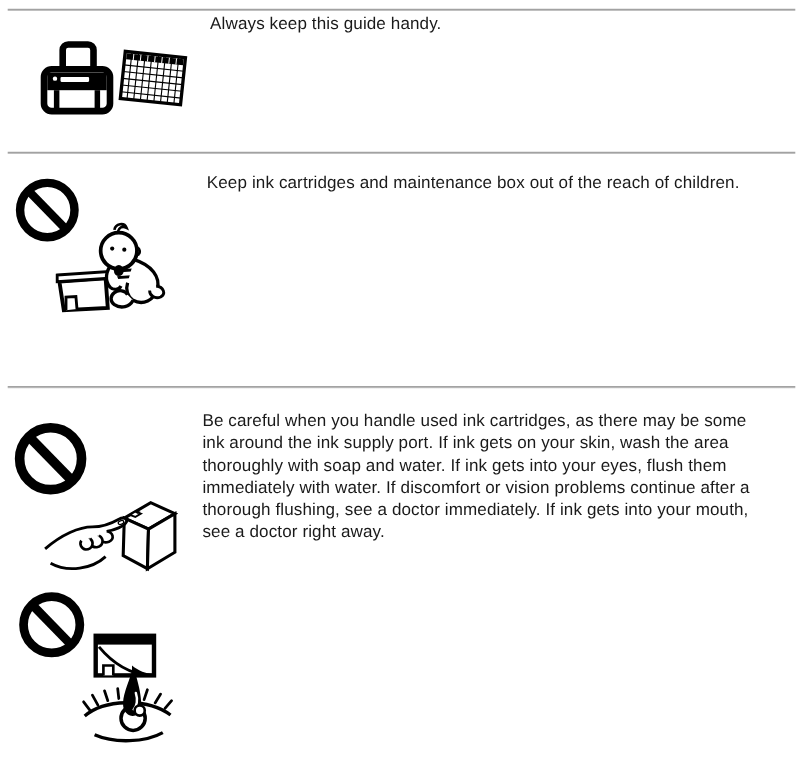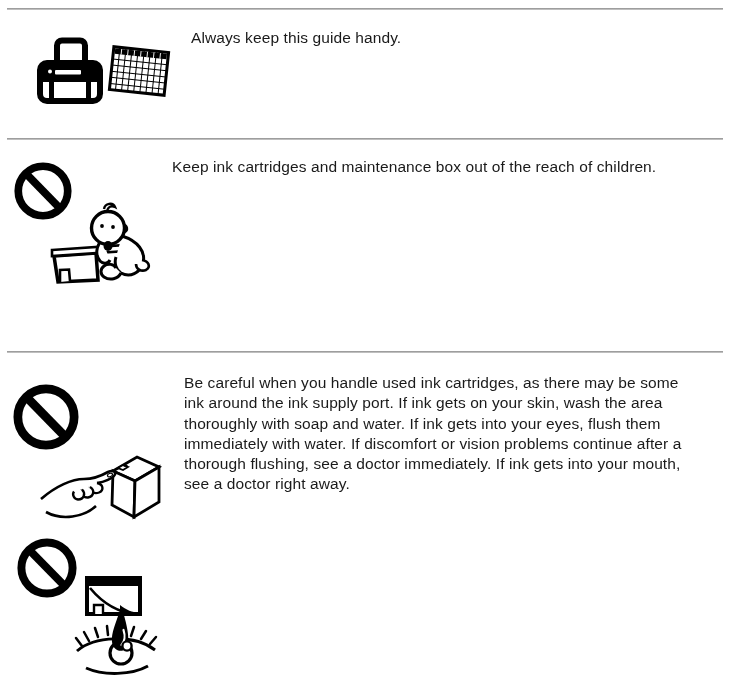--- a/index.html
+++ b/index.html
@@ -65,21 +65,21 @@
           <line x1="9.5" y1="3" x2="9.5" y2="8.5"></line>
             <line x1="16" y1="3" x2="16" y2="8.5"></line>
           <line x1="22.5" y1="3" x2="22.5" y2="8.5"></line>
             <line x1="29" y1="3" x2="29" y2="8.5"></line>
           <line x1="35.5" y1="3" x2="35.5" y2="8.5"></line>
             <line x1="42" y1="3" x2="42" y2="8.5"></line>
           <line x1="48.5" y1="3" x2="48.5" y2="8.5"></line>
         </g>
       </svg>
     </span>
-    <p class="txt" style="left:191px;top:28px;width:430px;margin:0">Always keep this guide handy.</p>
+    <p class="txt" style="left:191px;top:12px;width:430px;margin:0">Always keep this guide handy.</p>
   </section>
 
   <section>
     <span class="ic" style="left:14px;top:162px">
       <svg width="58" height="58" viewBox="0 0 68 68">
         <circle cx="34" cy="34" r="29" fill="none" stroke="#000" stroke-width="9"></circle>
         <line x1="14" y1="13.5" x2="54" y2="54.5" stroke="#000" stroke-width="9"></line>
       </svg>
     </span>
     <span class="ic" style="left:50px;top:200px">
@@ -97,21 +97,21 @@
 
         <circle cx="58" cy="28" r="16.5" fill="#fff" stroke="#000" stroke-width="3.4"></circle>
         <path d="M54 9 C55 3 63 2 65 7 C61 5 58 7 57 11" fill="none" stroke="#000" stroke-width="2.4"></path>
         <path d="M73 25 a3.6 3.6 0 0 1 1.5 7" fill="none" stroke="#000" stroke-width="2.4"></path>
         <circle cx="52" cy="26" r="1.9" fill="#000"></circle>
         <circle cx="63" cy="27" r="1.9" fill="#000"></circle>
 
         <ellipse cx="58" cy="46" rx="4.5" ry="5" fill="#000"></ellipse>
       </svg>
     </span>
-    <p class="txt" style="left:172px;top:157px;width:492px;margin:0">Keep ink cartridges and maintenance box out of the reach of children.</p>
+    <p class="txt" style="left:188px;top:157px;width:492px;margin:0">Keep ink cartridges and maintenance box out of the reach of children.</p>
   </section>
 
   <section>
     <span class="ic" style="left:13px;top:384px">
       <svg width="66" height="66" viewBox="0 0 68 68">
         <circle cx="34" cy="34" r="29" fill="none" stroke="#000" stroke-width="9"></circle>
         <line x1="14" y1="13.5" x2="54" y2="54.5" stroke="#000" stroke-width="9"></line>
       </svg>
     </span>
 

